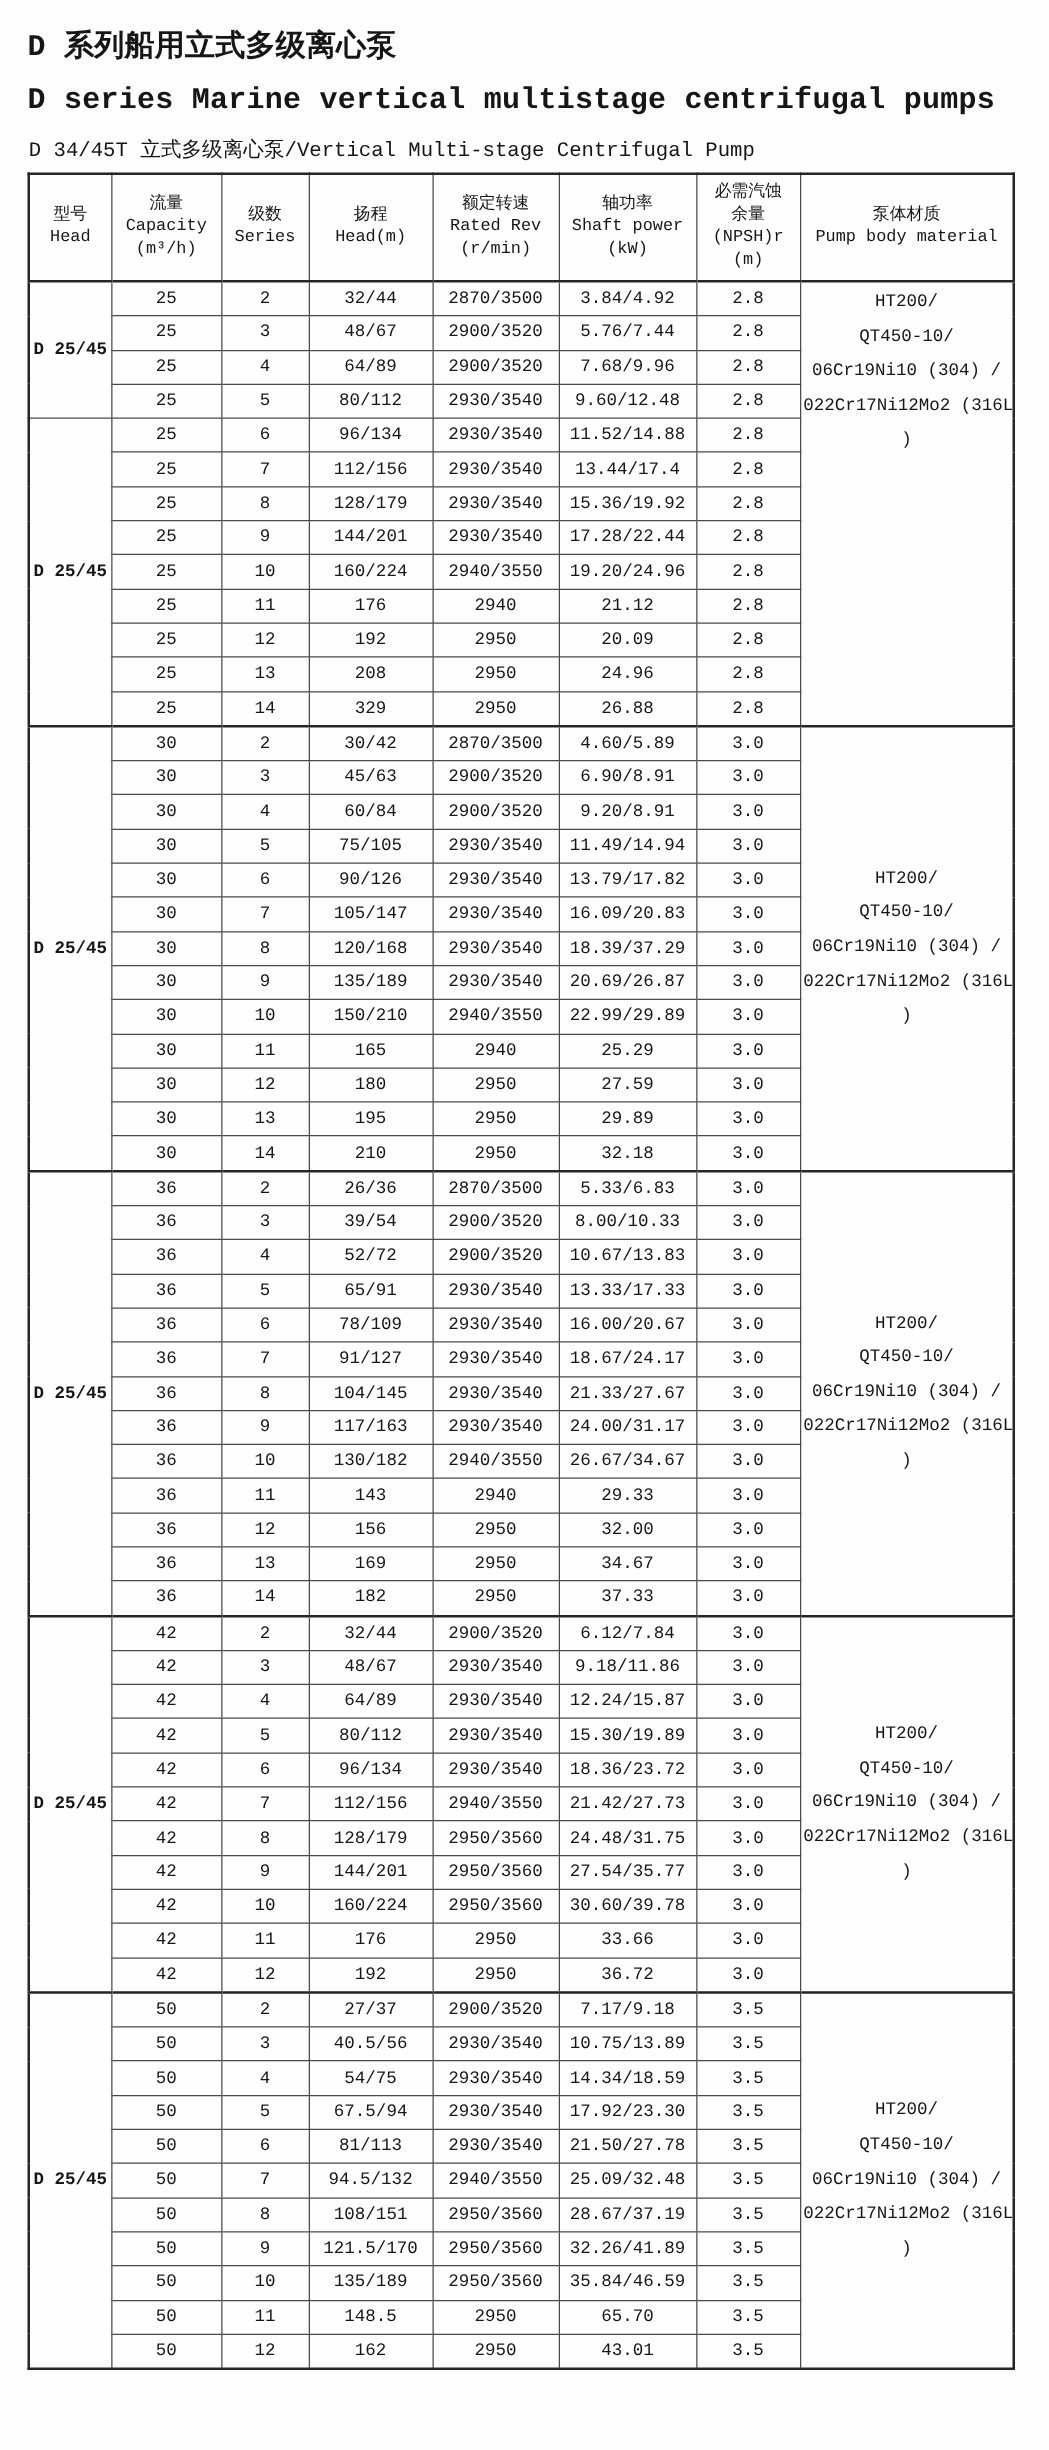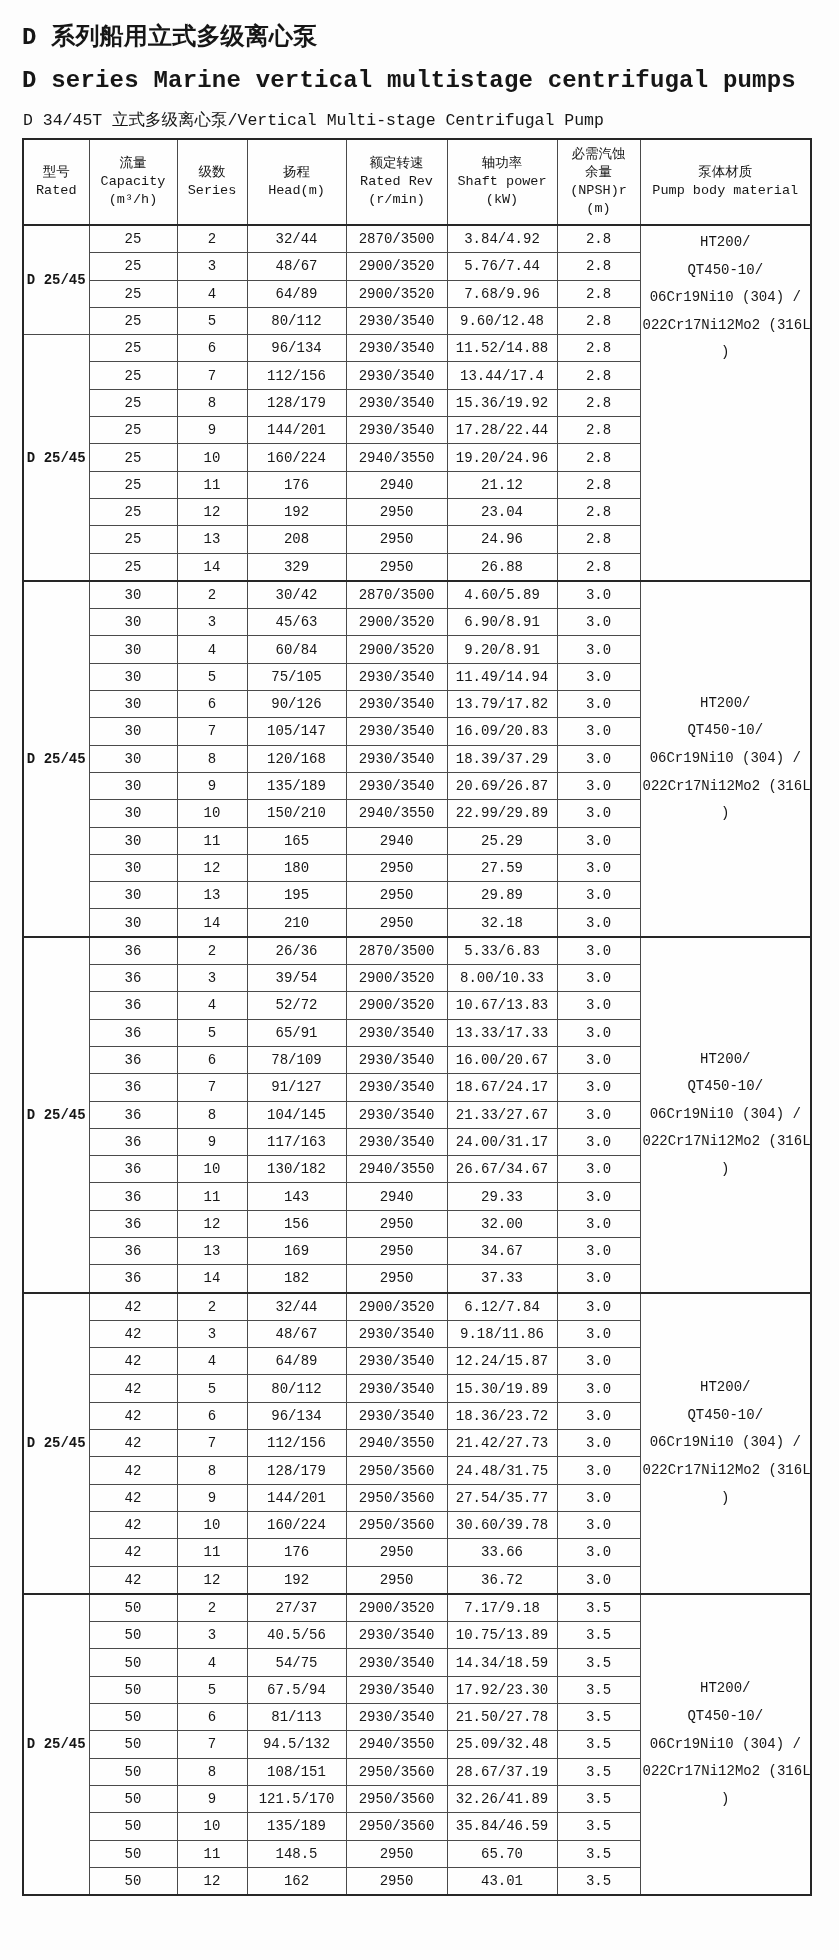--- a/index.html
+++ b/index.html
@@ -65,21 +65,21 @@
         <col class="c-head">
       <col class="c-rev">
         <col class="c-power">
         <col class="c-npsh">
         <col class="c-material">
     </colgroup>
     <thead>
       <tr>
           <th>
             <div>型号</div>
-            <div>Rated</div>
+            <div>Head</div>
           </th>
           <th>
             <div>流量</div>
             <div>Capacity</div>
             <div>(m³/h)</div>
           </th>
           <th>
             <div>级数</div>
             <div>Series</div>
           </th>
@@ -197,21 +197,21 @@
           <td>176</td>
           <td>2940</td>
           <td>21.12</td>
           <td>2.8</td>
         </tr>
         <tr>
           <td>25</td>
           <td>12</td>
           <td>192</td>
           <td>2950</td>
-          <td>23.04</td>
+          <td>20.09</td>
           <td>2.8</td>
         </tr>
         <tr>
           <td>25</td>
           <td>13</td>
           <td>208</td>
           <td>2950</td>
           <td>24.96</td>
           <td>2.8</td>
         </tr>

